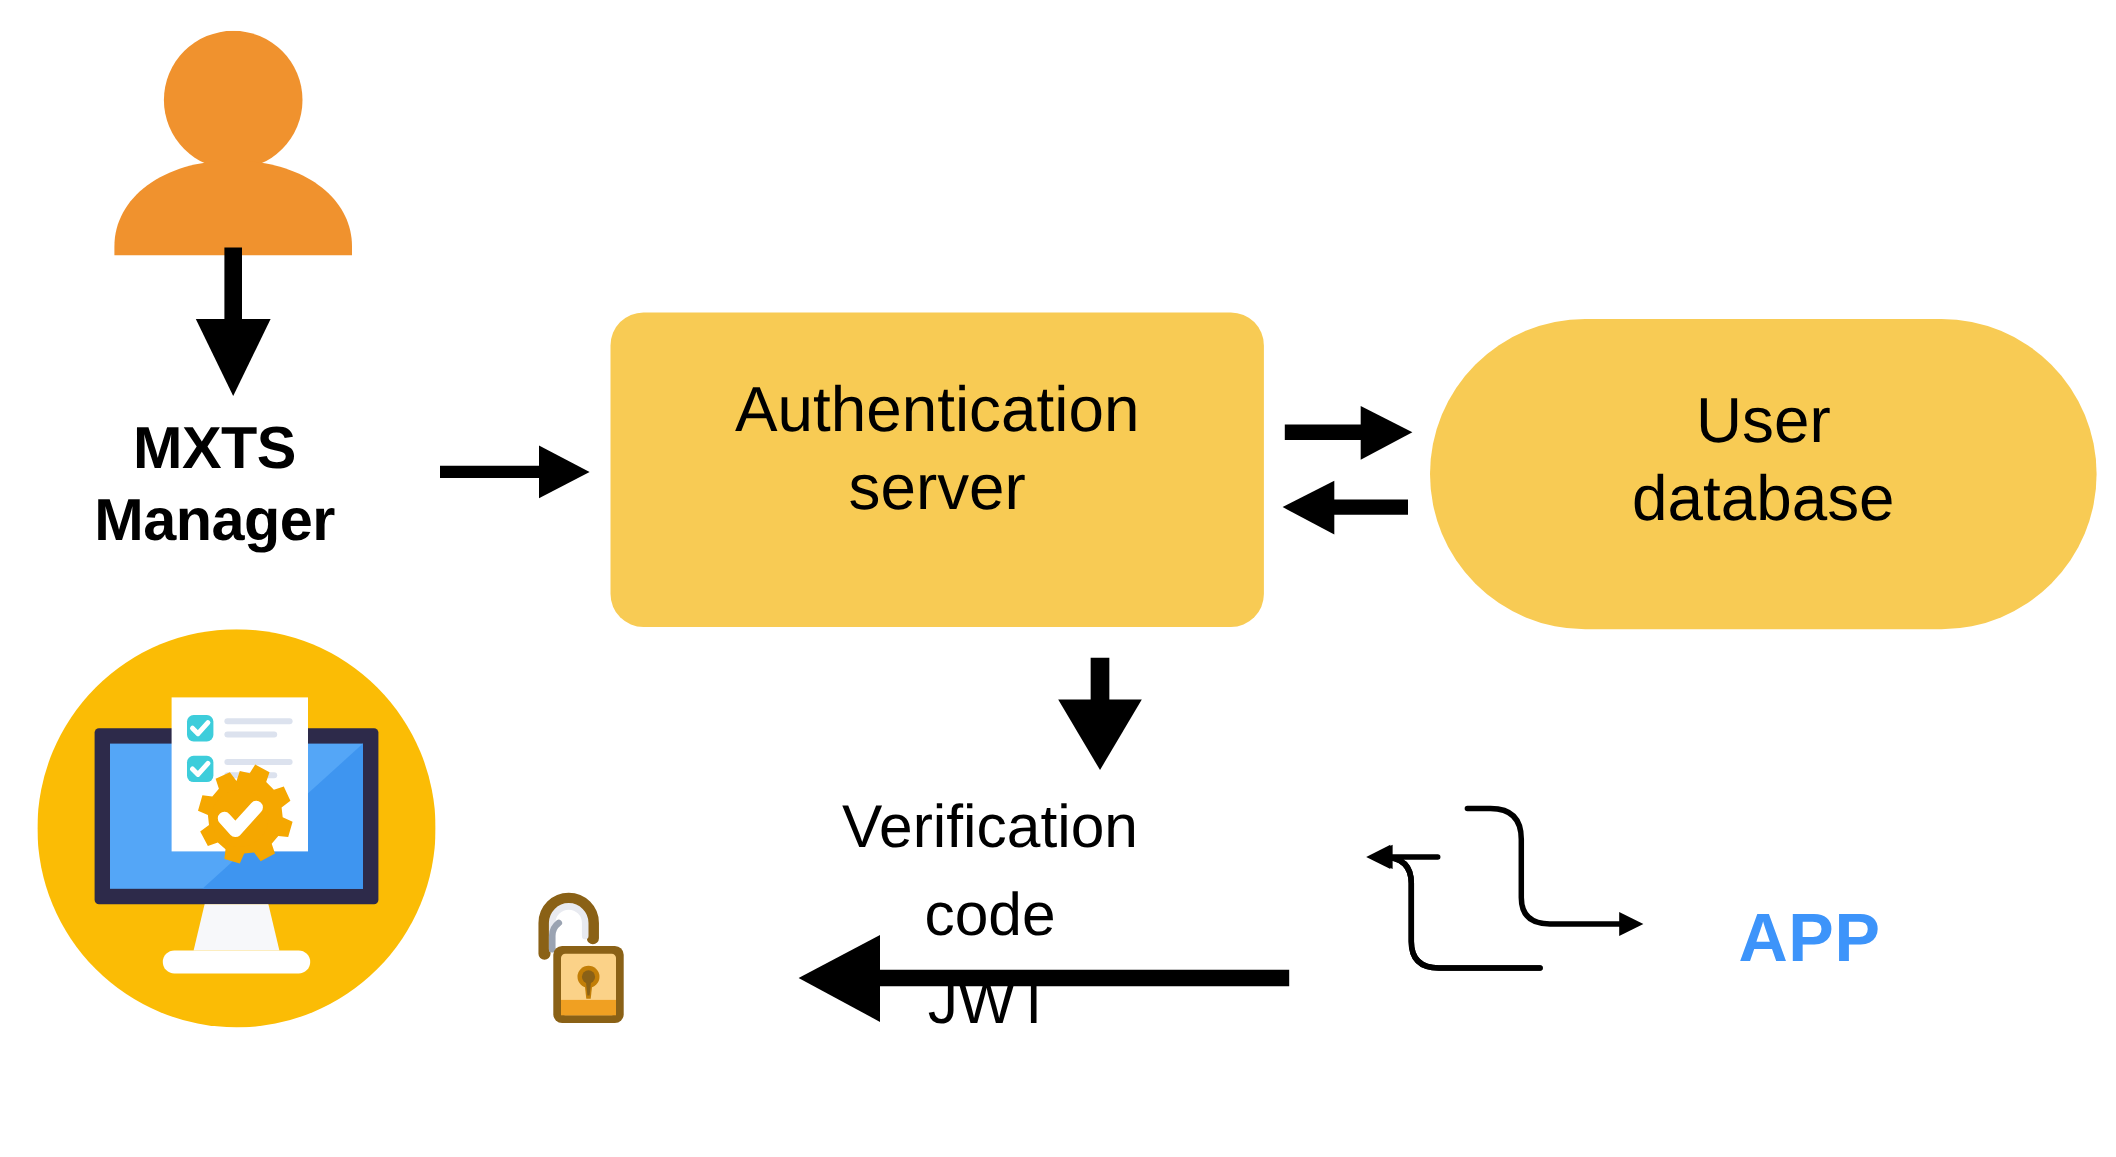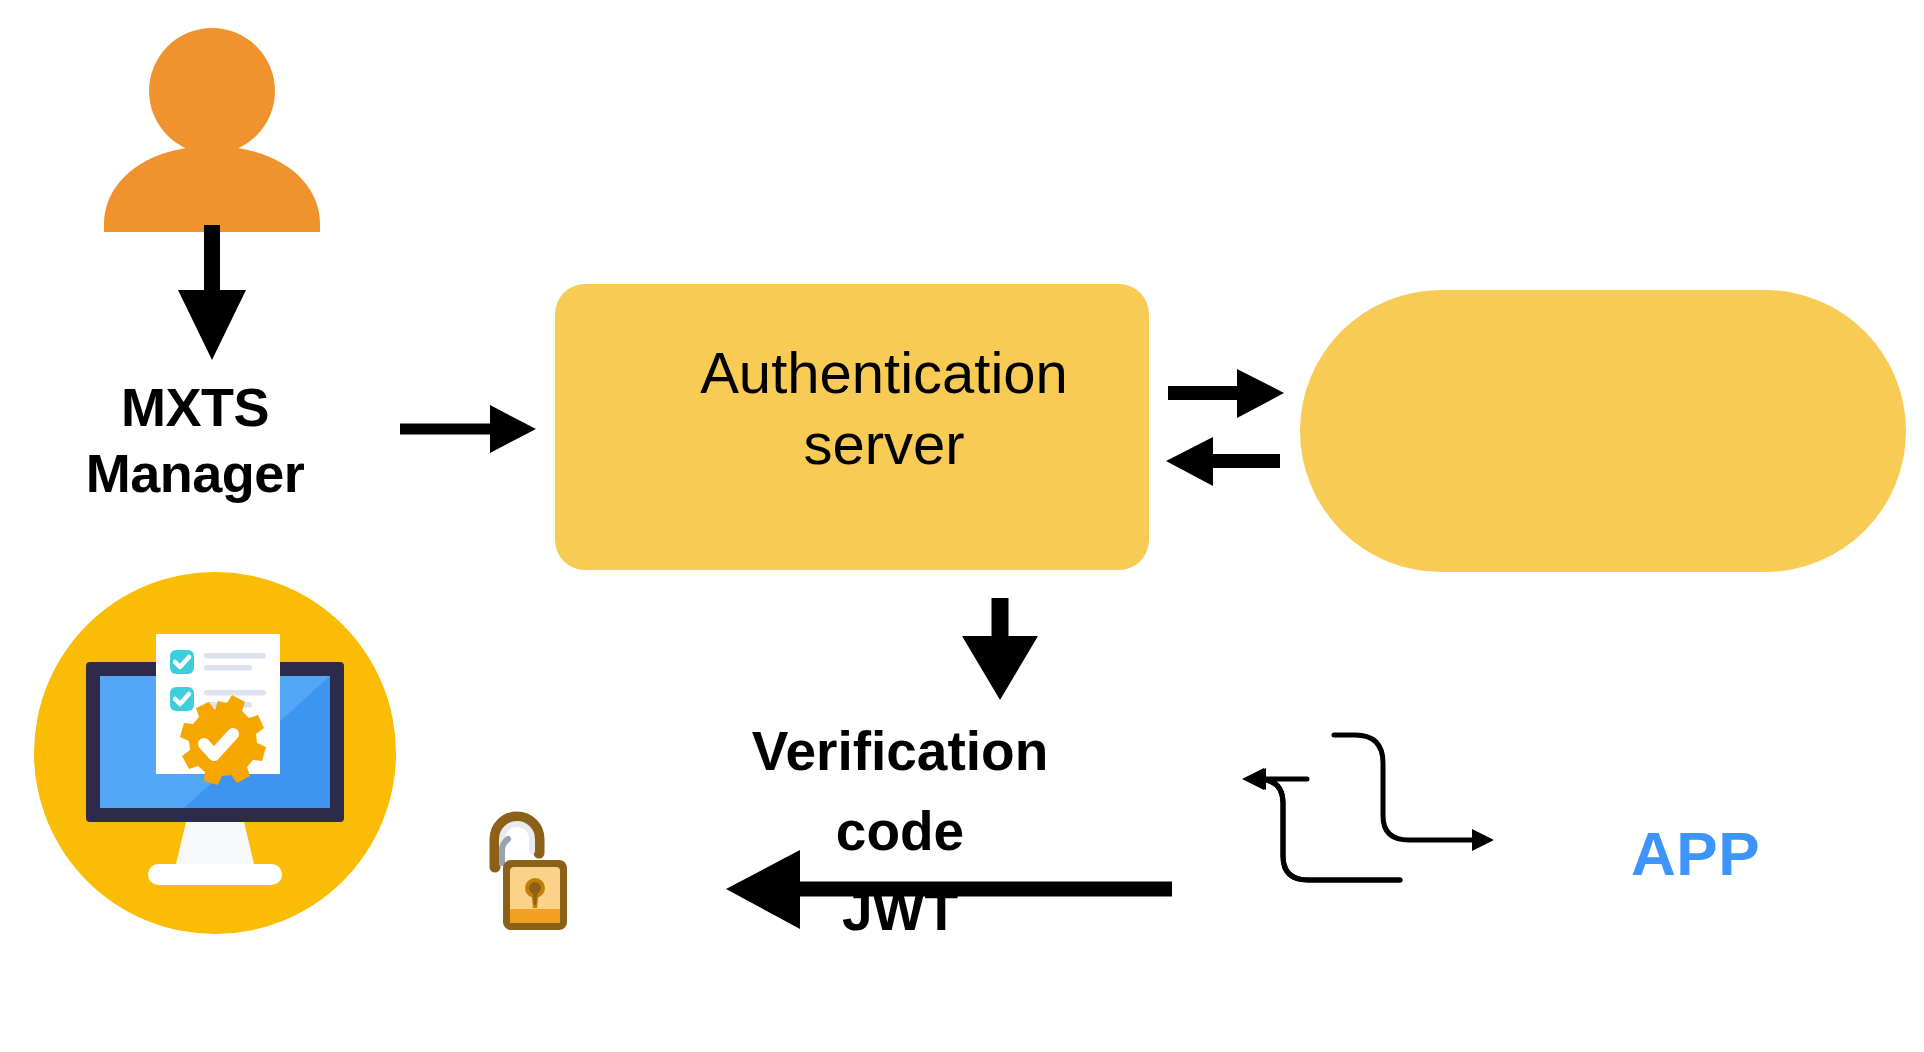--- a/index.html
+++ b/index.html
@@ -35,39 +35,38 @@
   #mxts-manager-label {
     left: 30px; top: 375px; width: 330px;
     font-size: 54px;
     font-weight: 700;
     letter-spacing: -0.5px;
   }
   #auth-server-label {
     left: 555px; top: 338px; width: 594px;
     font-size: 58px;
     font-weight: 400;
-    padding-left: 32px;
   }
   #user-database-label {
     left: 1300px; top: 348px; width: 606px;
     font-size: 58px;
     font-weight: 400;
   }
   #verification-label {
     left: 690px; top: 712px; width: 420px;
     font-size: 55px;
-    font-weight: 700;
+    font-weight: 400;
     line-height: 1.45;
     text-align: center;
   }
   #app-label {
     left: 1530px; top: 816px; width: 230px;
     font-size: 62px;
     font-weight: 700;
-    text-align: right;
+    text-align: center;
     letter-spacing: 0.5px;
   }
 
   
   .flow-box {
     background: #F8CB54;
   }
   #auth-server-box {
     left: 555px; top: 284px;
     width: 594px; height: 286px;
@@ -108,20 +107,22 @@
   </div>
 
   <div class="abs node-label" id="mxts-manager-label">MXTS
 Manager</div>
 
   <div class="abs flow-box" id="auth-server-box"></div>
   <div class="abs node-label" id="auth-server-label">Authentication
 server</div>
 
   <div class="abs flow-box" id="user-database-box"></div>
+  <div class="abs node-label" id="user-database-label">User
+database</div>
 
   <div class="abs node-label" id="verification-label">Verification
 code
 JWT</div>
 
   <div class="abs node-label" id="app-label" style="color:#3D94FA;">APP</div>
 
   <div class="abs" id="monitor-icon">
     <svg viewBox="0 0 362 362" width="362" height="362" aria-hidden="true">
 

